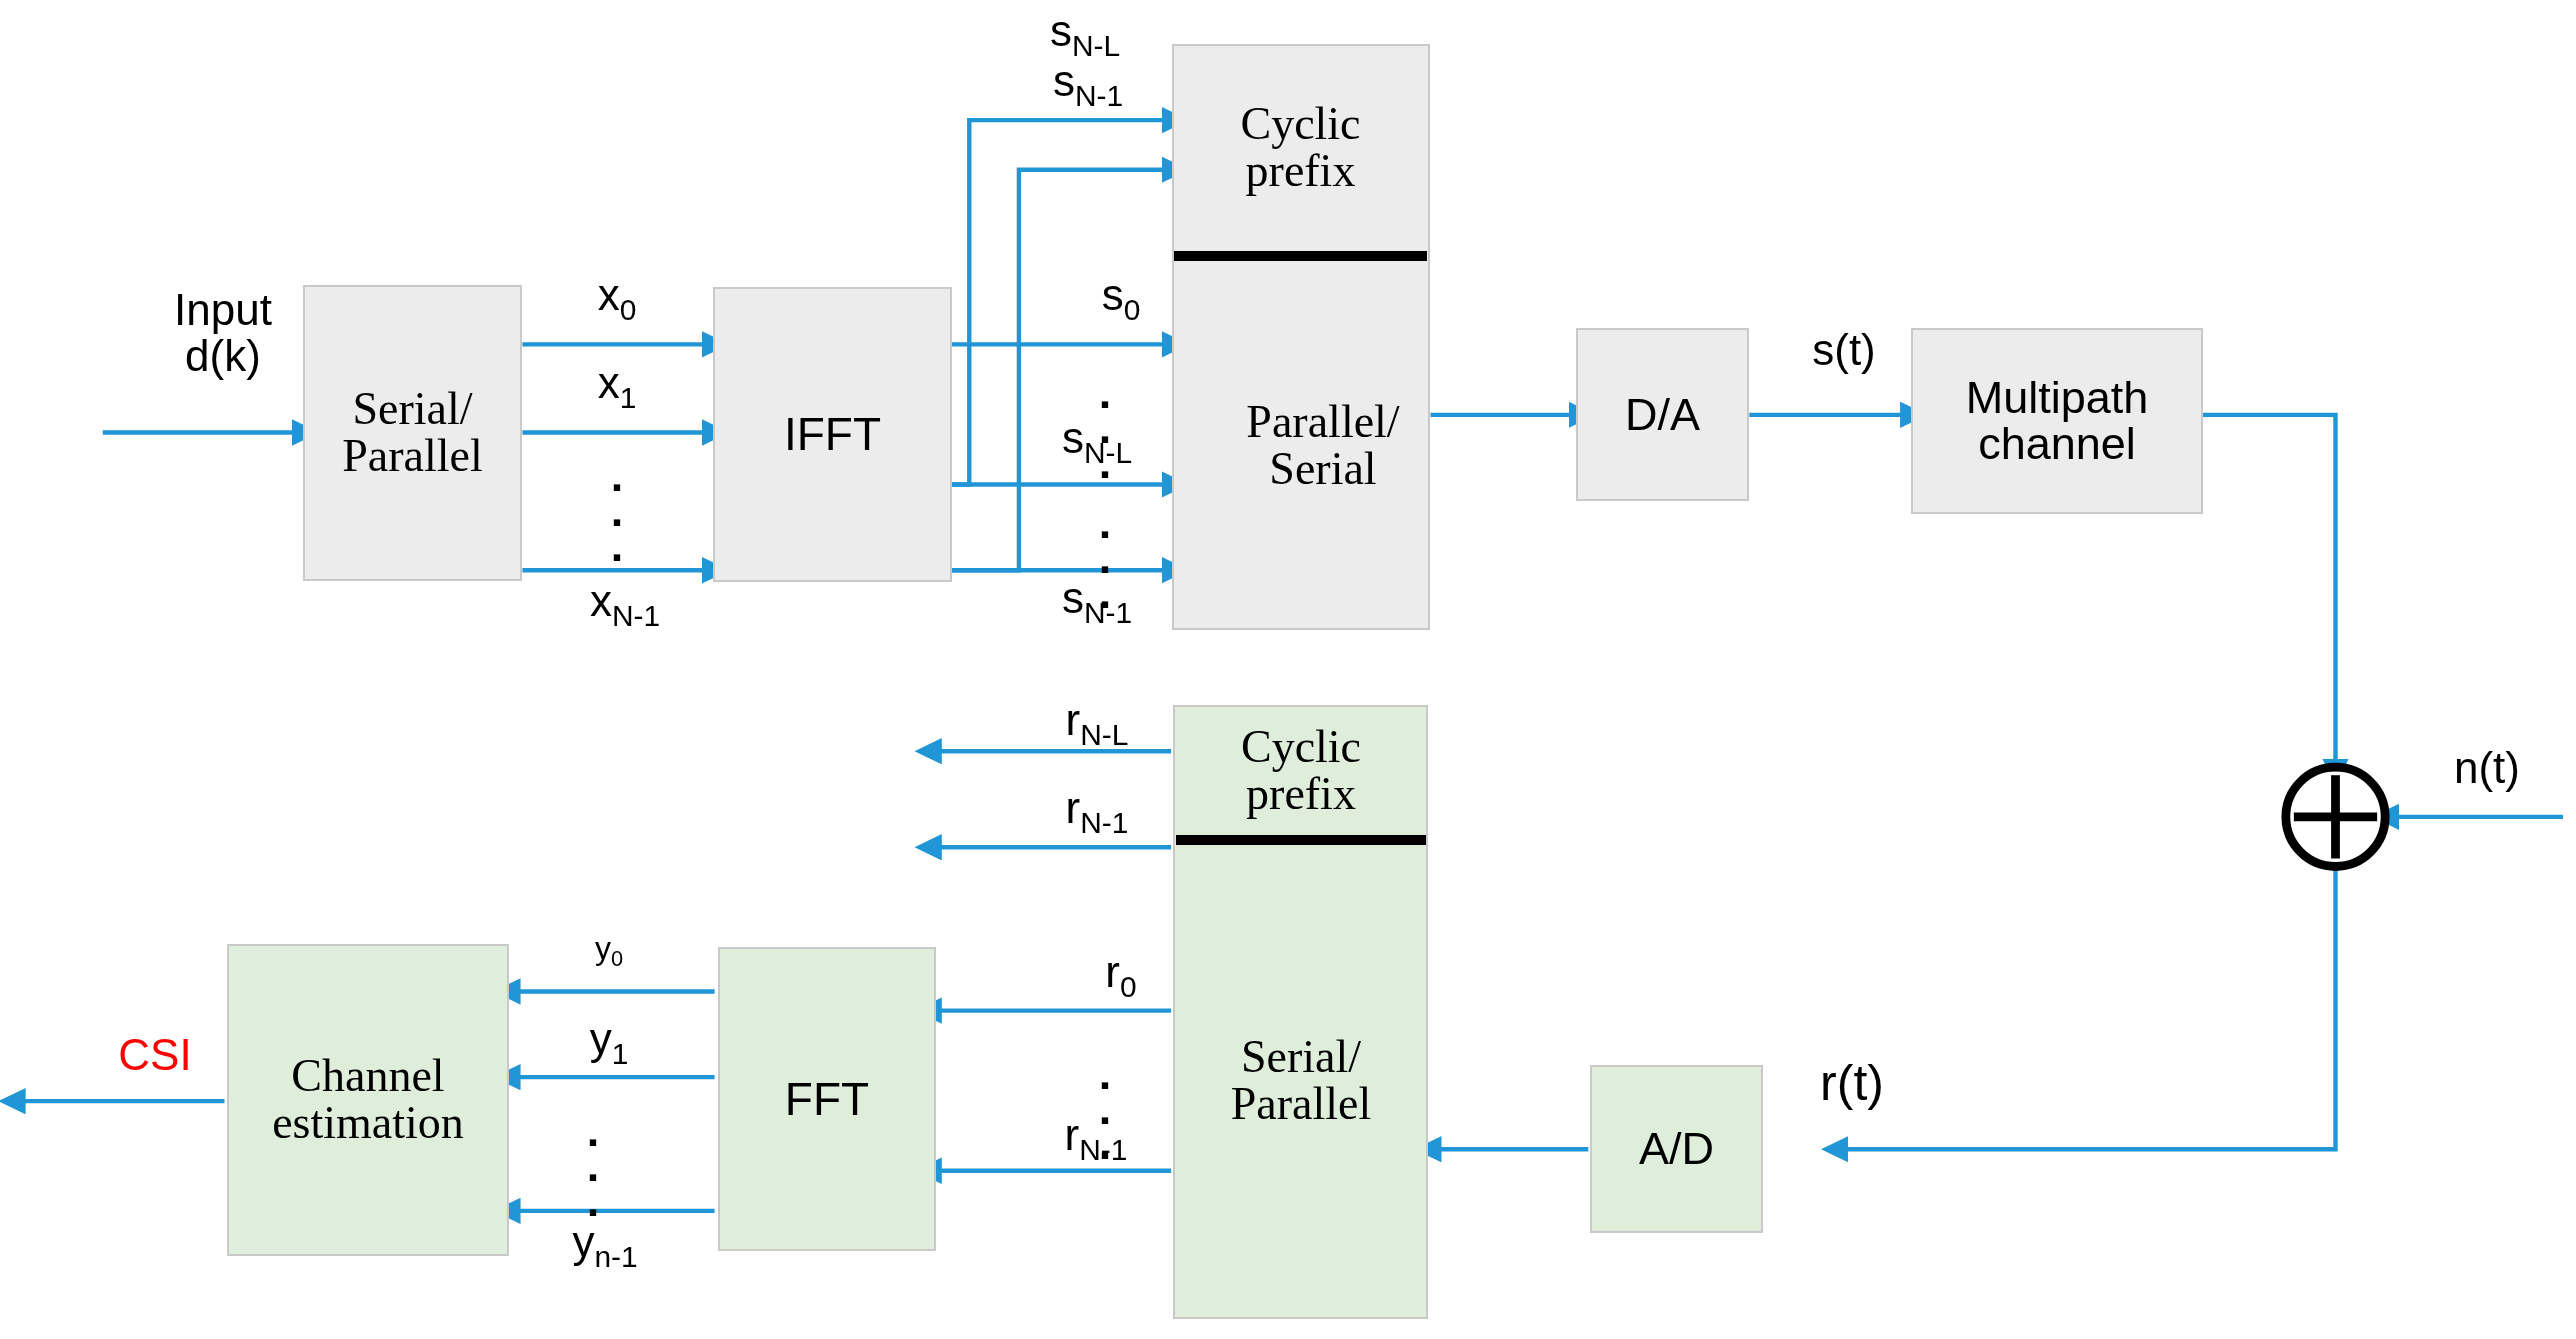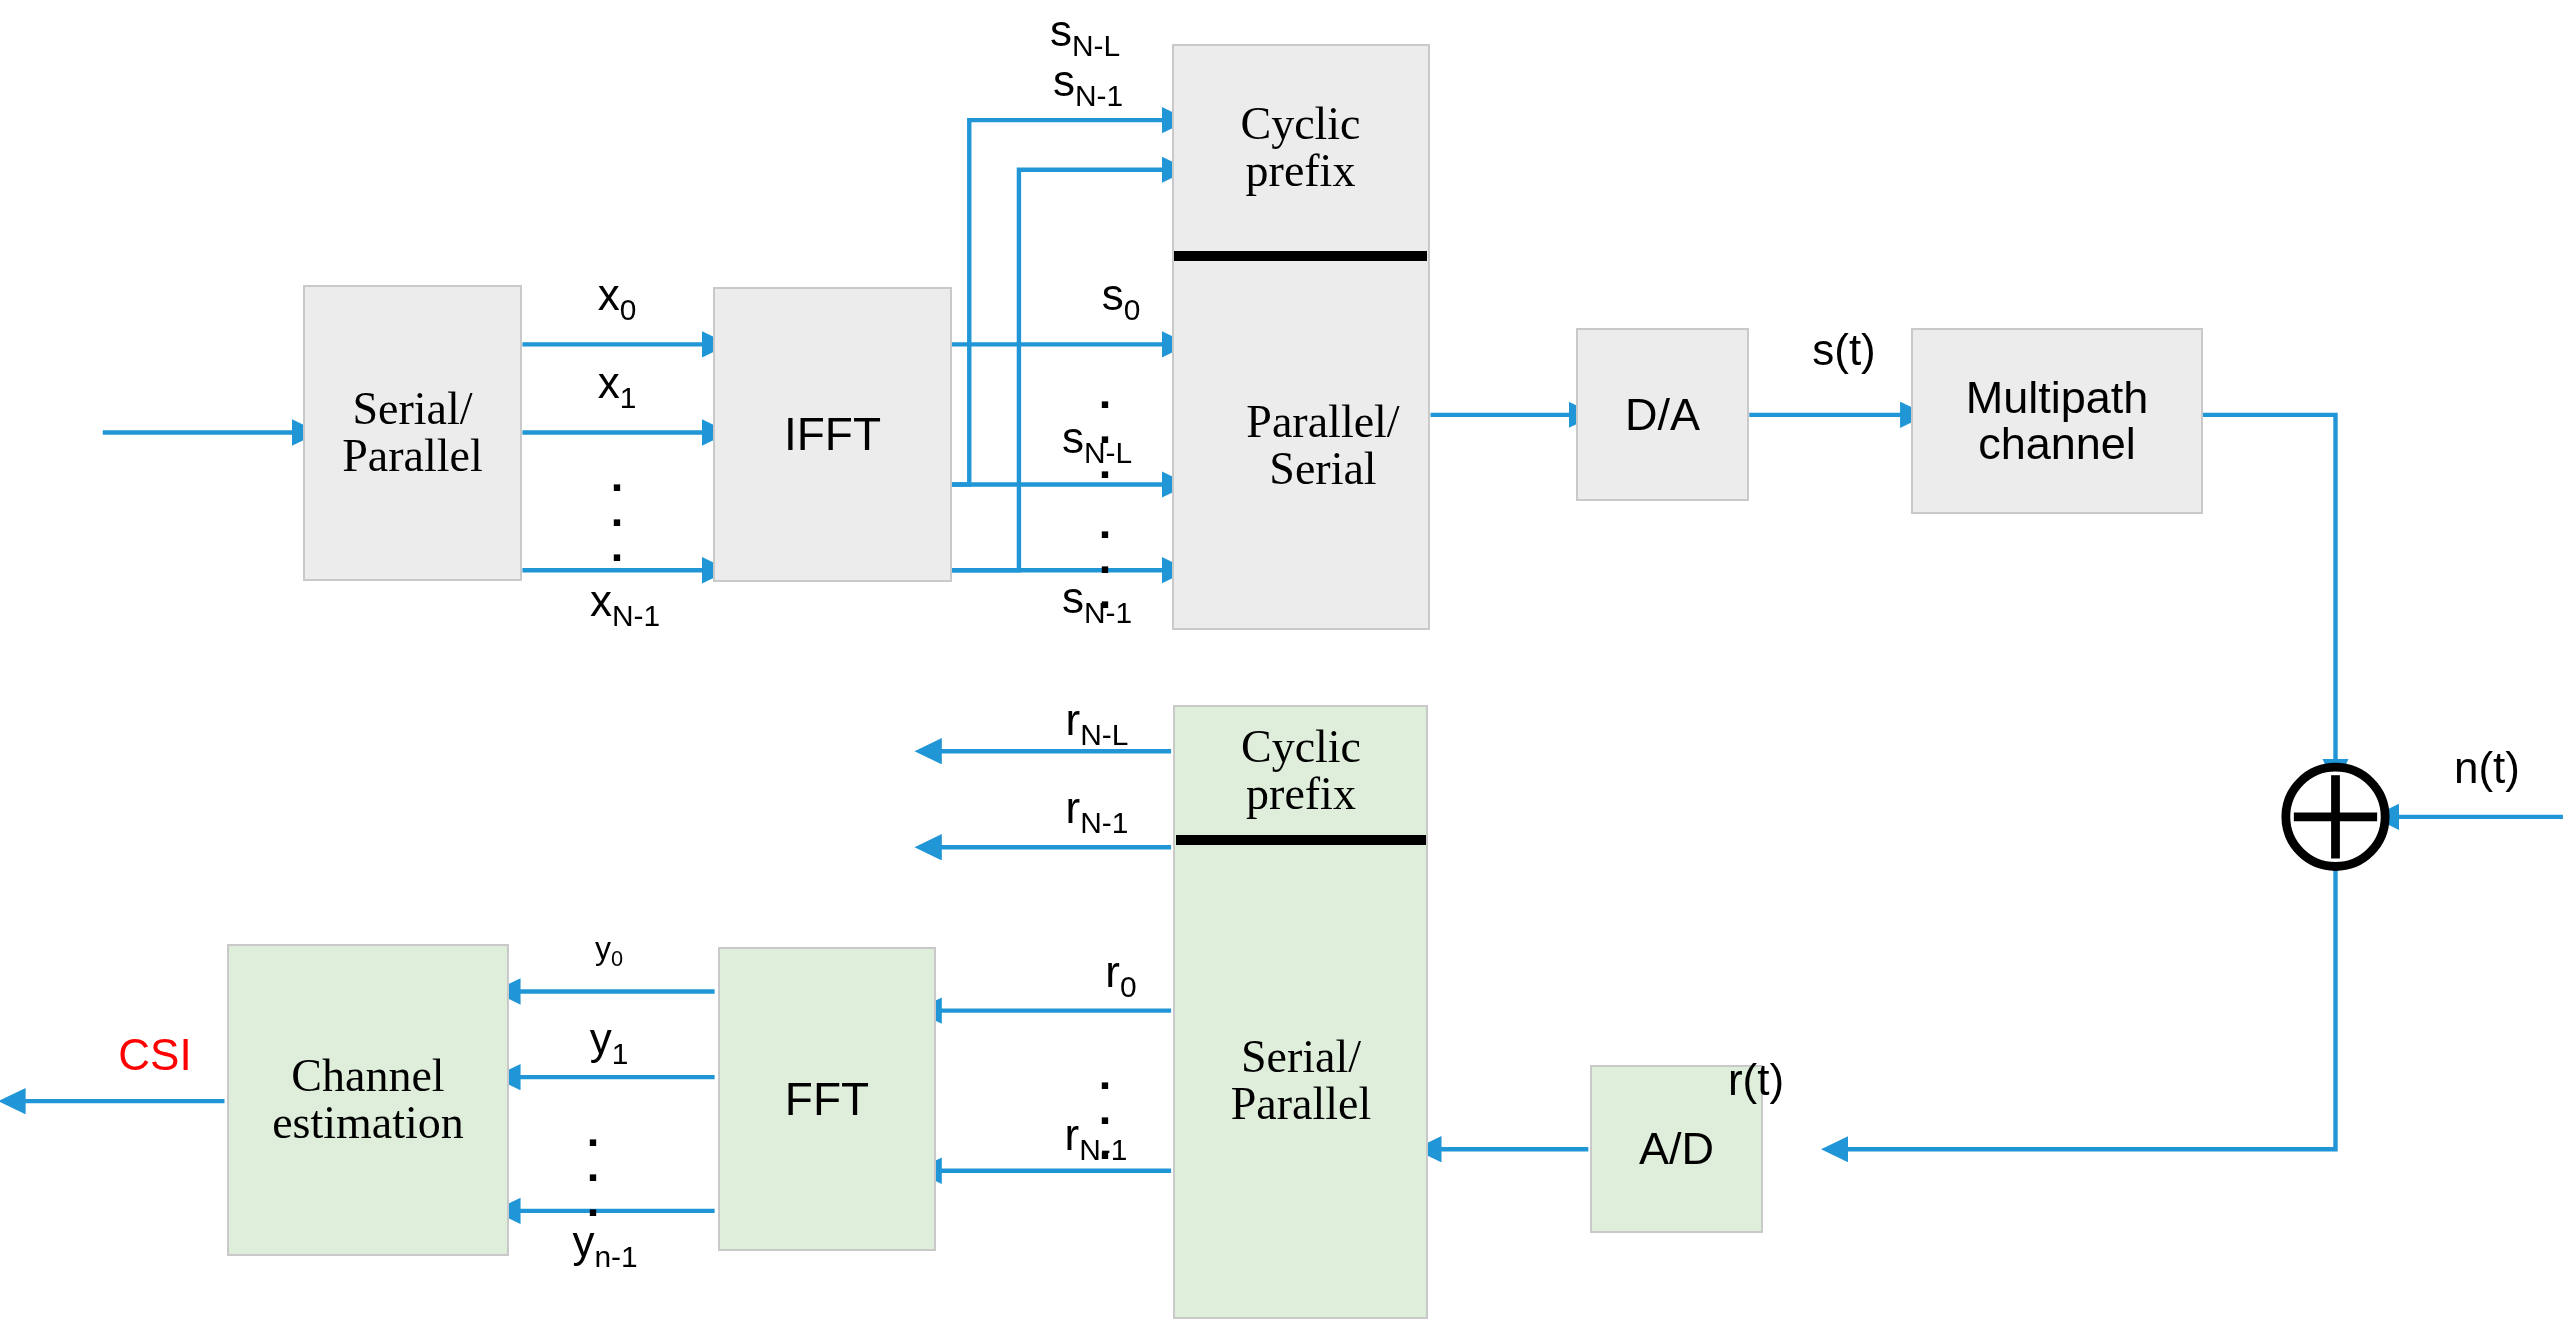--- a/index.html
+++ b/index.html
@@ -129,40 +129,42 @@
   <div class="blk" style="left:1176px;top:846px;width:250px;height:469px;border:none;background:transparent;font-size:46px;">Serial/
 Parallel</div>
 
   <div class="blk green sans" style="left:1590px;top:1065px;width:173px;height:168px;font-size:45px;">A/D</div>
 
   <div class="blk green sans" style="left:718px;top:947px;width:218px;height:304px;font-size:46px;">FFT</div>
 
   <div class="blk green" style="left:227px;top:944px;width:282px;height:312px;font-size:46px;">Channel
 estimation</div>
 
+  <div class="lbl" style="left:135px;top:287px;width:176px;font-size:44px;">Input
+d(k)</div>
 
   <div class="lbl" style="left:561px;top:272px;width:112px;font-size:44px;">x<sub>0</sub></div>
   <div class="lbl" style="left:561px;top:360px;width:112px;font-size:44px;">x<sub>1</sub></div>
   <div class="vdots" style="left:585px;top:458px;width:64px;font-size:45px;">.<br>.<br>.</div>
   <div class="lbl" style="left:553px;top:578px;width:144px;font-size:44px;">x<sub>N-1</sub></div>
 
   <div class="lbl" style="left:1013px;top:8px;width:144px;font-size:44px;">s<sub>N-L</sub></div>
   <div class="lbl" style="left:1016px;top:58px;width:144px;font-size:44px;">s<sub>N-1</sub></div>
 
   <div class="lbl" style="left:1065px;top:272px;width:112px;font-size:44px;">s<sub>0</sub></div>
   <div class="vdots" style="left:1073px;top:375px;width:64px;font-size:45px;">.<br>.<br>.</div>
   <div class="lbl" style="left:1025px;top:415px;width:144px;font-size:44px;">s<sub>N-L</sub></div>
   <div class="vdots" style="left:1073px;top:505px;width:64px;font-size:45px;">.<br>.<br>.</div>
   <div class="lbl" style="left:1025px;top:575px;width:144px;font-size:44px;">s<sub>N-1</sub></div>
 
   <div class="lbl" style="left:1772px;top:327px;width:144px;font-size:44px;">s(t)</div>
 
   <div class="lbl" style="left:2411px;top:745px;width:152px;font-size:44px;">n(t)</div>
 
-  <div class="lbl" style="left:1684px;top:1057px;width:144px;font-size:44px;">r(t)</div>
+  <div class="lbl" style="left:1780px;top:1057px;width:144px;font-size:50px;">r(t)</div>
 
   <div class="lbl" style="left:1025px;top:689px;width:144px;font-size:44px;margin-top:8px;">r<sub>N-L</sub></div>
   <div class="lbl" style="left:1025px;top:785px;width:144px;font-size:44px;">r<sub>N-1</sub></div>
 
   <div class="lbl" style="left:1065px;top:949px;width:112px;font-size:44px;">r<sub>0</sub></div>
   <div class="vdots" style="left:1073px;top:1056px;width:64px;font-size:45px;">.<br>.<br>.</div>
   <div class="lbl" style="left:1024px;top:1112px;width:144px;font-size:44px;">r<sub>N-1</sub></div>
 
   <div class="lbl" style="left:553px;top:932px;width:112px;font-size:32px;">y<sub>0</sub></div>
   <div class="lbl" style="left:553px;top:1016px;width:112px;font-size:44px;">y<sub>1</sub></div>

